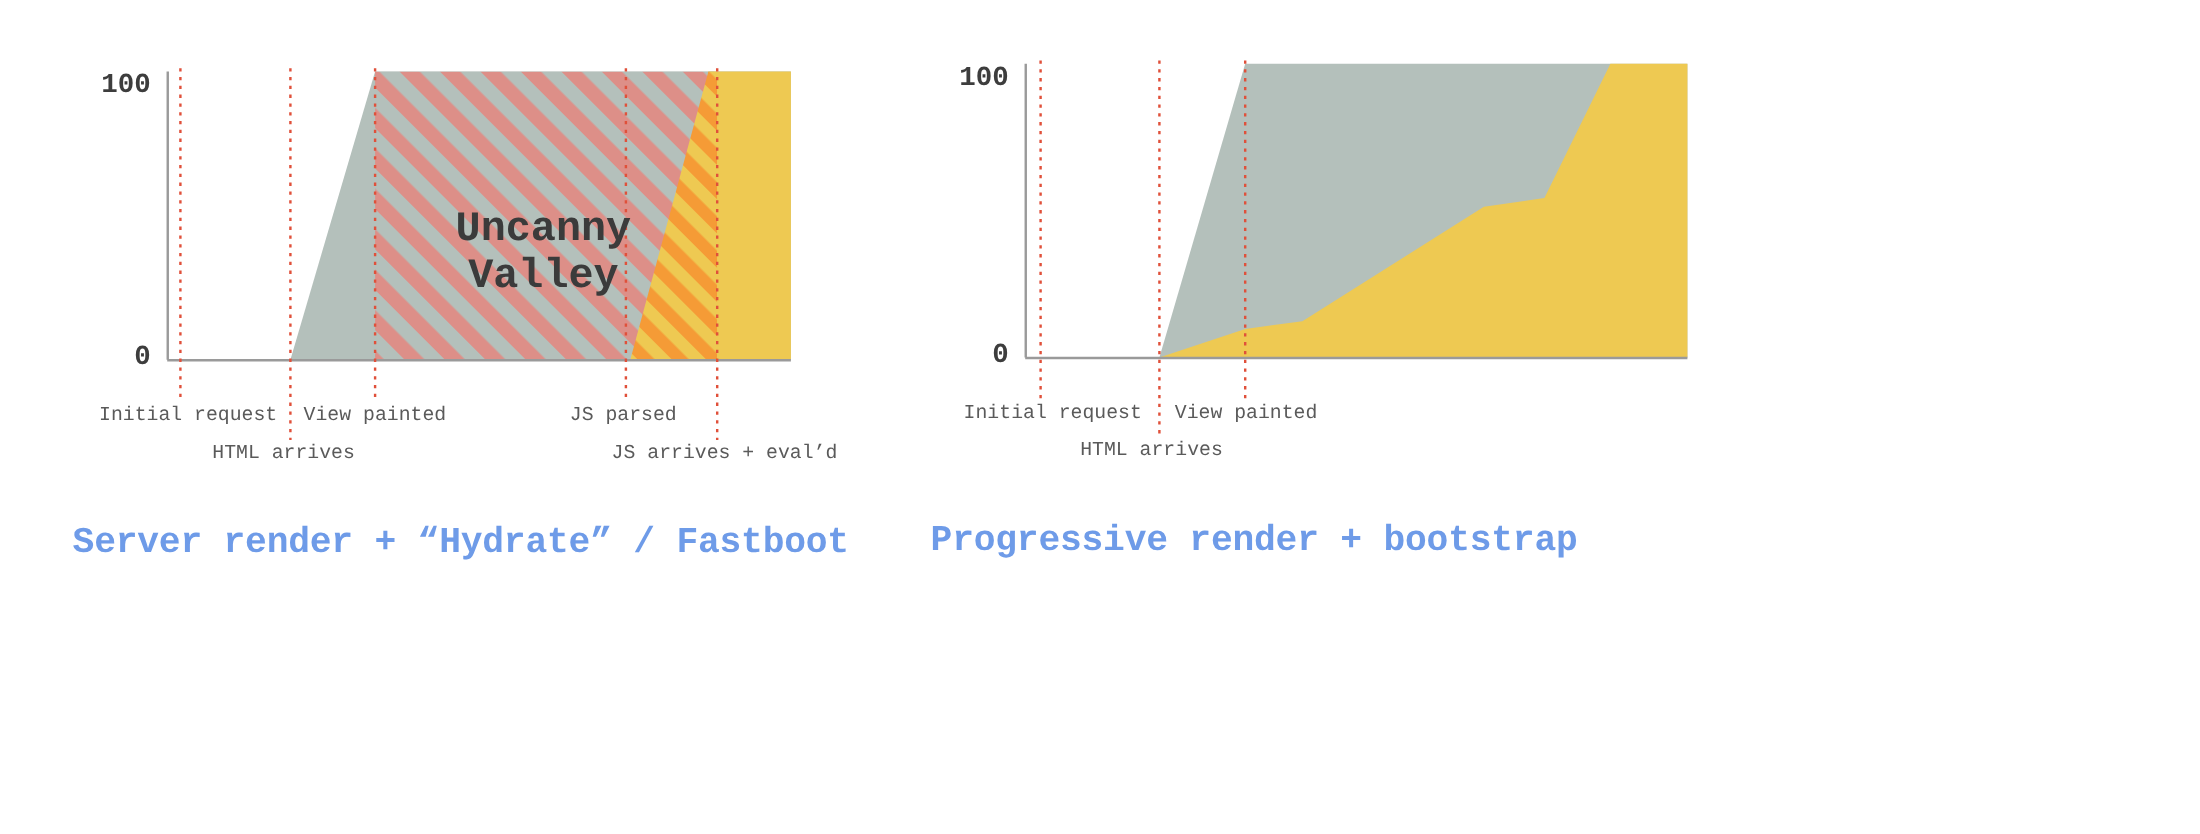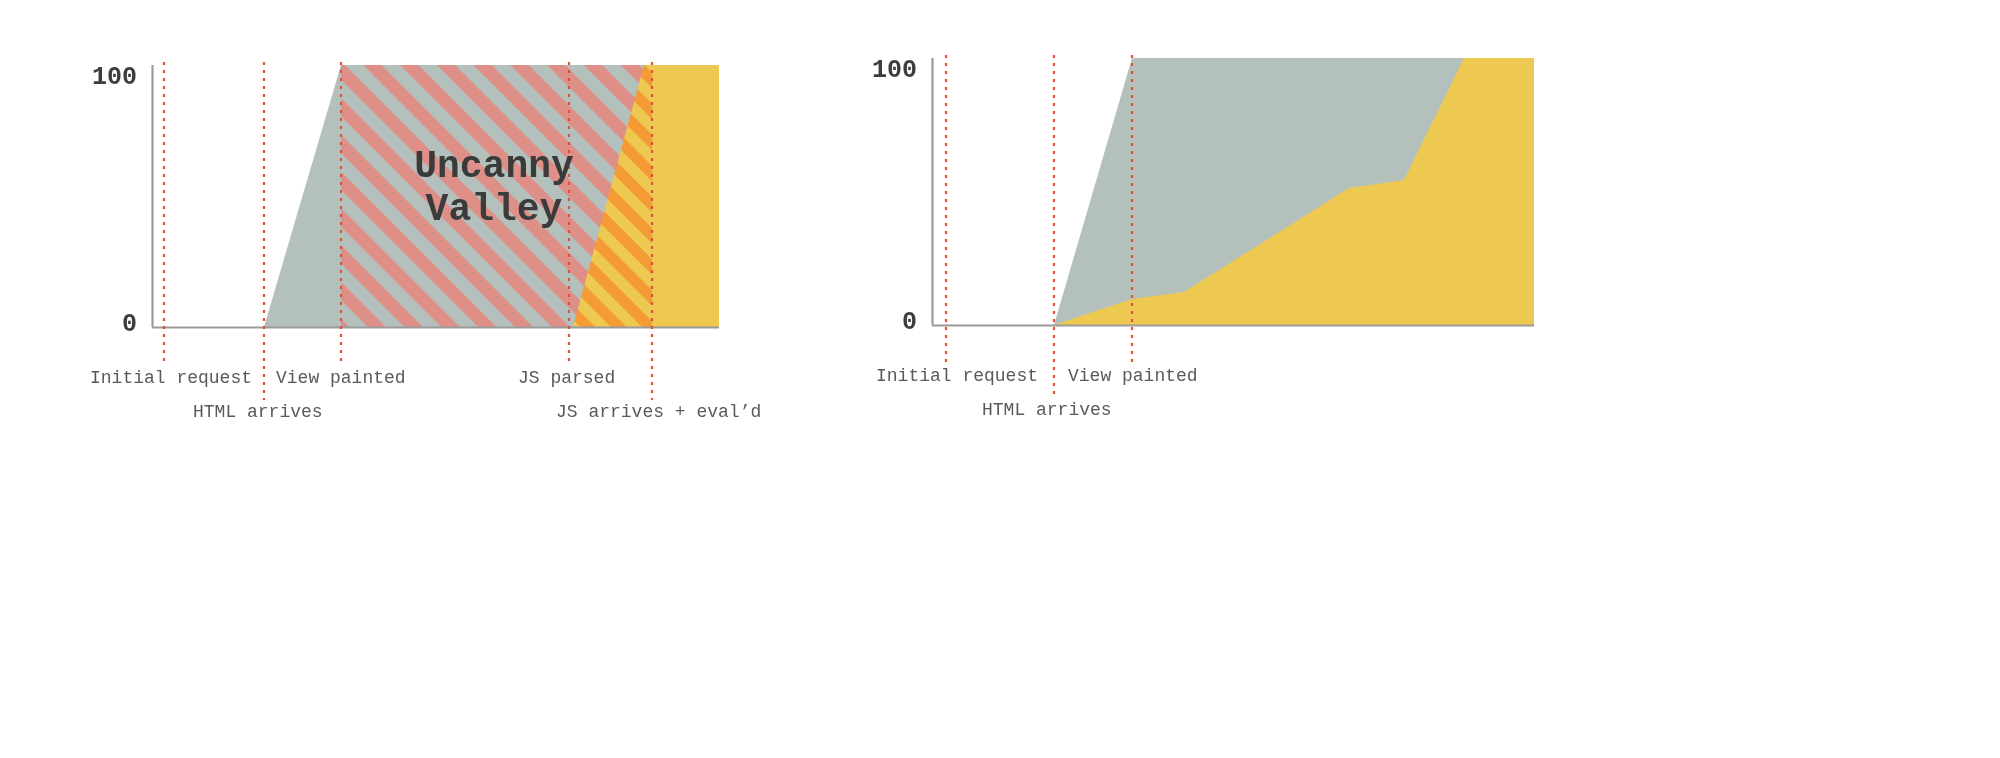--- a/index.html
+++ b/index.html
@@ -45,20 +45,21 @@
   }
 
   .uv-label{
     position:absolute;
     font-size:38px;
     font-weight:bold;
     color:#3b3b3b;
     text-align:center;
     line-height:1.12;
     white-space:pre-line;
+    margin-top:42px;
   }
 </style>
 </head>
 <body>
 
 <div class="stage">
 
   <div class="panel" id="panel-left">
 
     <svg class="chart-svg" width="1000" height="470" viewBox="0 0 1000 470">
@@ -110,20 +111,21 @@
 
     <div class="uv-label" style="left:345px;top:146px;width:290px;">Uncanny
 Valley</div>
 
     <div class="tick-label" style="left:86px;top:368px;">Initial request</div>
     <div class="tick-label" style="left:189px;top:402px;">HTML arrives</div>
     <div class="tick-label" style="left:272px;top:368px;">View painted</div>
     <div class="tick-label" style="left:514px;top:368px;">JS parsed</div>
     <div class="tick-label" style="left:552px;top:402px;">JS arrives + eval’d</div>
 
+    <div class="caption" style="left:62px;top:475px;">Server render + “Hydrate” / Fastboot</div>
   </div>
 
   <div class="panel" id="panel-right">
 
     <svg class="chart-svg" width="1220" height="470" viewBox="0 0 1220 470">
 
       <polygon points="270,325 348,58 750,58 750,325" fill="#b4c0bb"></polygon>
 
       <polygon points="270,325 348,299 400,292 565,188 620,180 680,58 750,58 750,325" fill="#eec952"></polygon>
 
@@ -136,15 +138,16 @@
       <line x1="348" y1="55" x2="348" y2="363" stroke="#e0503a" stroke-width="2.2" stroke-dasharray="3 5"></line>
     </svg>
 
     <div class="axis-label" style="left:78px;top:56px;width:55px;">100</div>
     <div class="axis-label" style="left:78px;top:308px;width:55px;">0</div>
 
     <div class="tick-label" style="left:92px;top:366px;">Initial request</div>
     <div class="tick-label" style="left:198px;top:400px;">HTML arrives</div>
     <div class="tick-label" style="left:284px;top:366px;">View painted</div>
 
+    <div class="caption" style="left:62px;top:473px;">Progressive render + bootstrap</div>
   </div>
 
 </div>
 
 </body></html>

